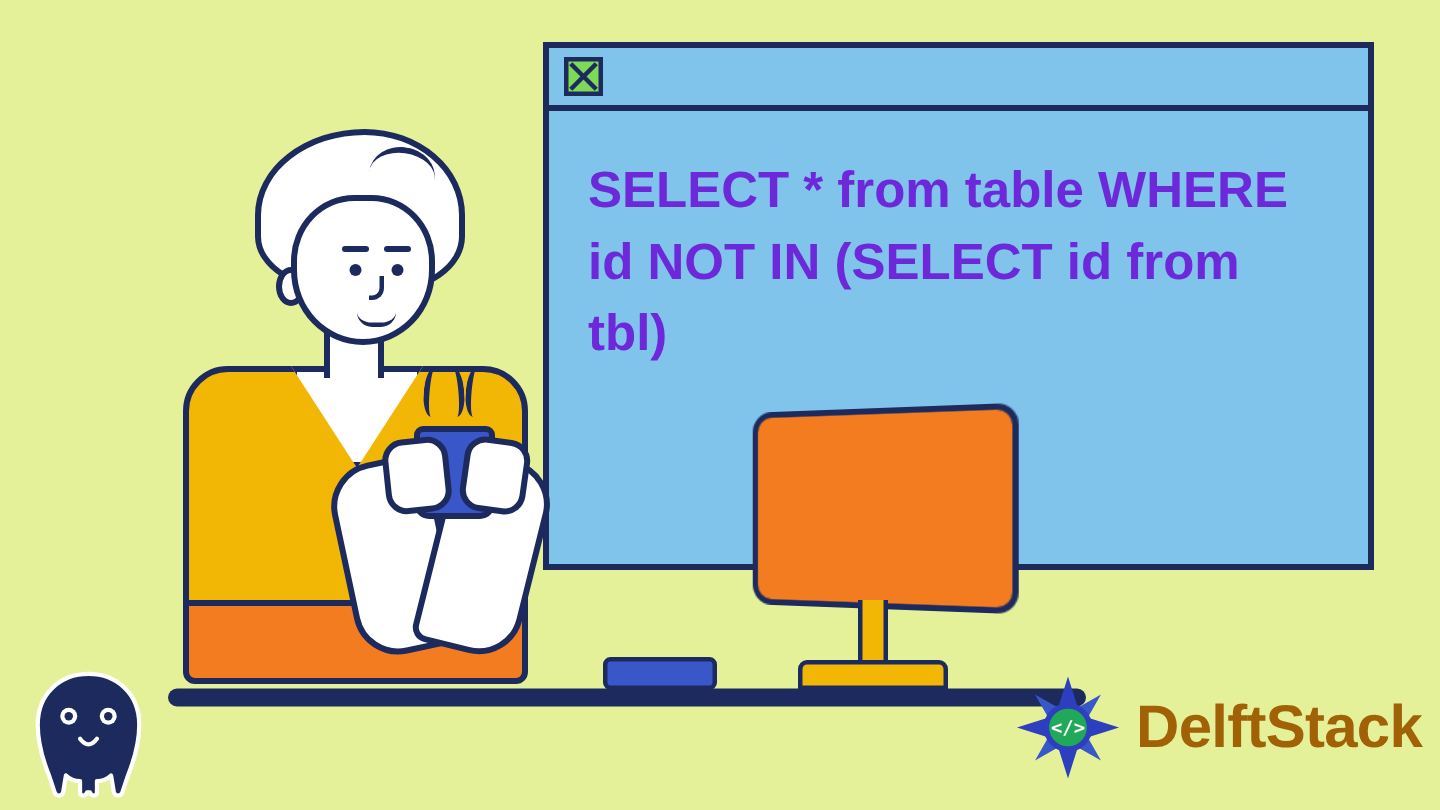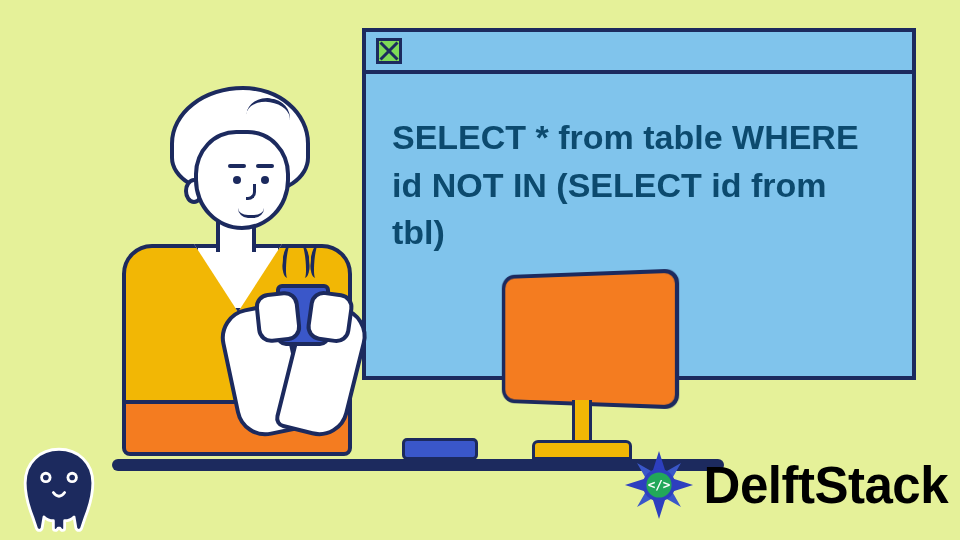--- a/index.html
+++ b/index.html
@@ -39,22 +39,22 @@
     position: absolute;
     width: 120%;
     height: 3px;
     background: #1c2a5e;
     top: 50%;
     left: -10%;
   }
   .window-close::before { transform: translateY(-50%) rotate(45deg); }
   .window-close::after { transform: translateY(-50%) rotate(-45deg); }
   .window-body {
-    padding: 40px 26px;
-    color: #0c4a6e;
+    padding: 30px 26px;
+    color: #6d28d9;
     font-size: 34px;
     font-weight: 700;
     line-height: 1.4;
   }
 
   
   .desk {
     position: absolute;
     left: 112px;
     top: 459px;
@@ -324,23 +324,23 @@
     bottom: 18px;
     display: flex;
     align-items: center;
     gap: 8px;
   }
   .delft-mark {
     width: 74px;
     height: 74px;
   }
   .delft-text {
-    font-size: 51px;
+    font-size: 40px;
     font-weight: 600;
-    color: #000000;
+    color: #a16207;
     letter-spacing: -0.5px;
   }
 </style>
 </head>
 <body>
 
 <div class="window">
   <div class="window-titlebar">
     <div class="window-close"></div>
   </div>

